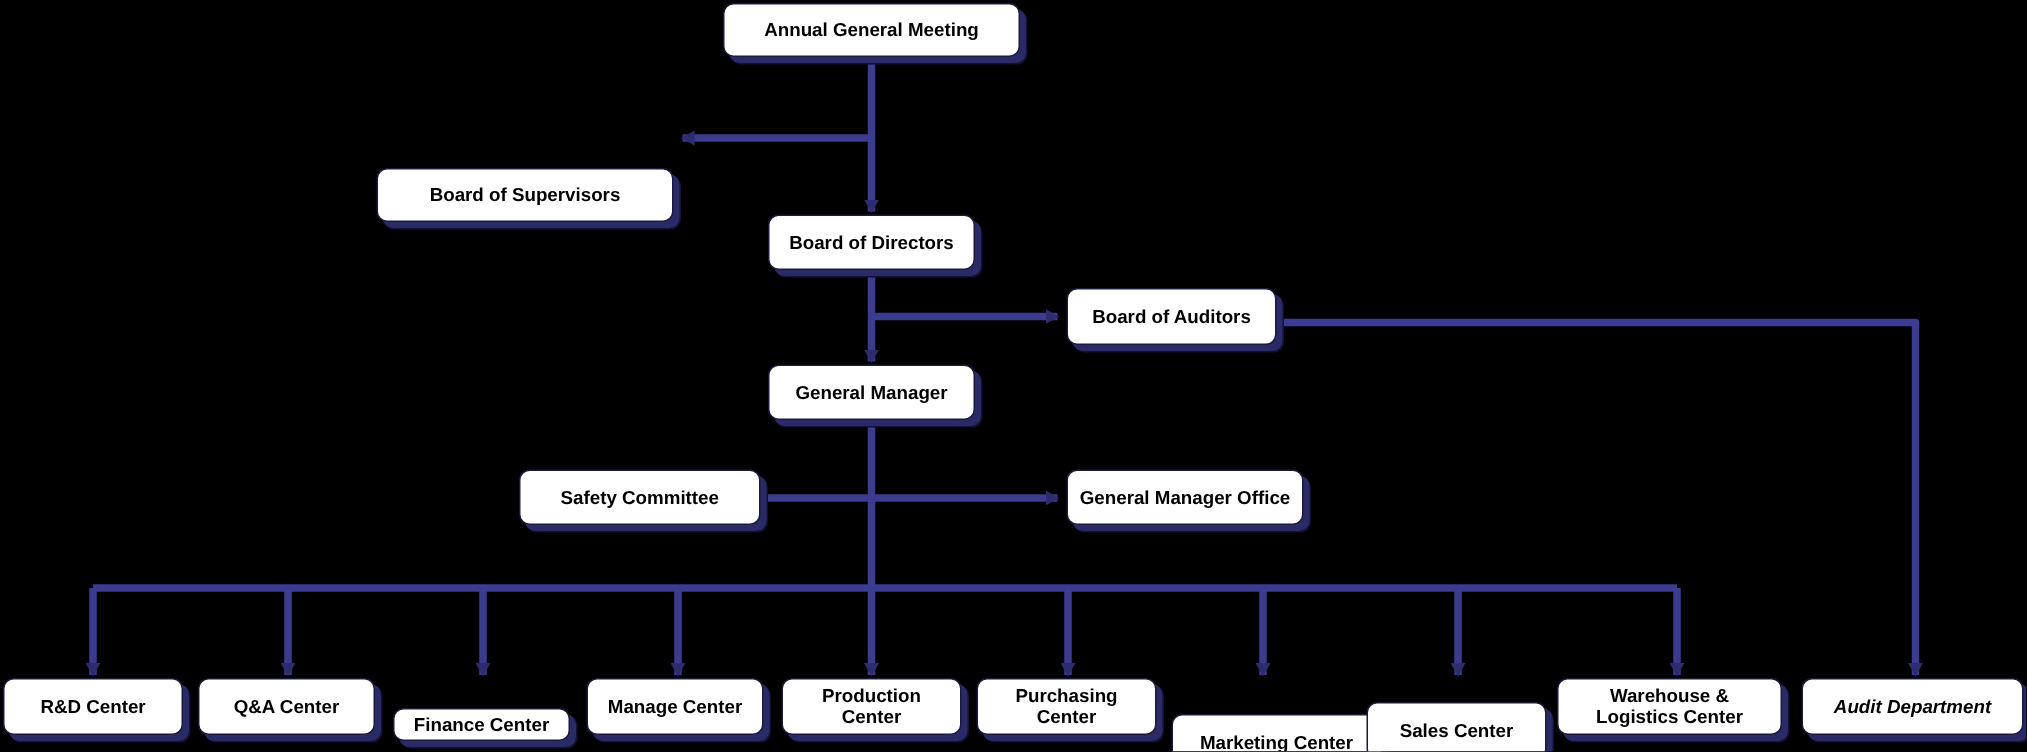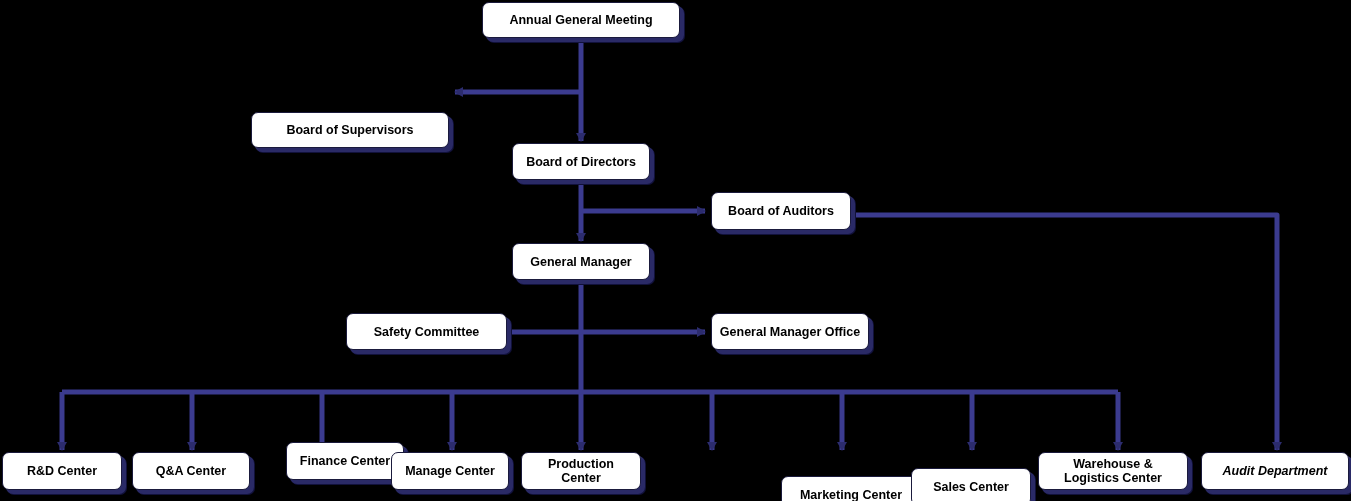--- a/index.html
+++ b/index.html
@@ -129,32 +129,35 @@
   </div>
 
   <div class="node" style="left:2px; top:452px; width:120px; height:38px;">
     <span class="node-label">R&amp;D Center</span>
   </div>
 
   <div class="node" style="left:132px; top:452px; width:118px; height:38px;">
     <span class="node-label">Q&amp;A Center</span>
   </div>
 
-  <div class="node" style="left:262px; top:442px; width:118px; height:38px;margin-left:24px;">
+  <div class="node" style="left:262px; top:472px; width:118px; height:22px;">
     <span class="node-label">Finance Center</span>
   </div>
 
   <div class="node" style="left:521px; top:452px; width:120px; height:38px;">
     <span class="node-label">Production Center</span>
   </div>
 
   <div class="node" style="left:391px; top:452px; width:118px; height:38px;">
     <span class="node-label">Manage Center</span>
   </div>
 
+  <div class="node" style="left:651px; top:452px; width:120px; height:38px;">
+    <span class="node-label">Purchasing Center</span>
+  </div>
 
   <div class="node" style="left:781px; top:436px; width:140px; height:38px;margin-top:40px;">
     <span class="node-label">Marketing Center</span>
   </div>
 
   <div class="node" style="left:911px; top:468px; width:120px; height:38px;">
     <span class="node-label">Sales Center</span>
   </div>
 
   <div class="node" style="left:1038px; top:452px; width:150px; height:38px;">

